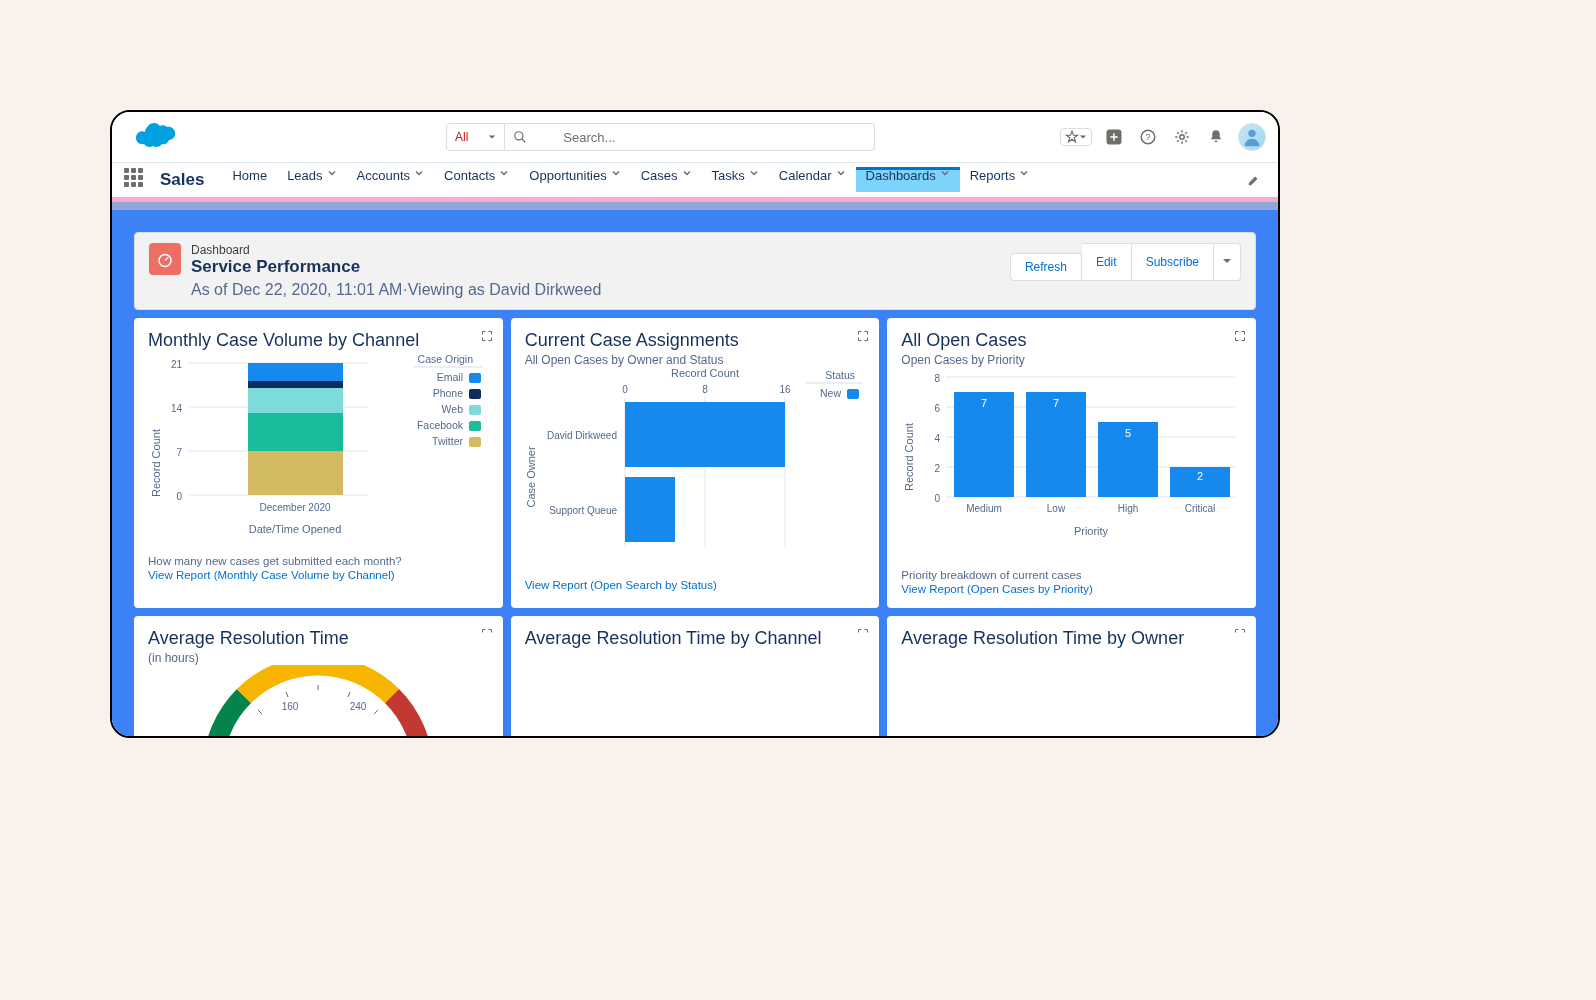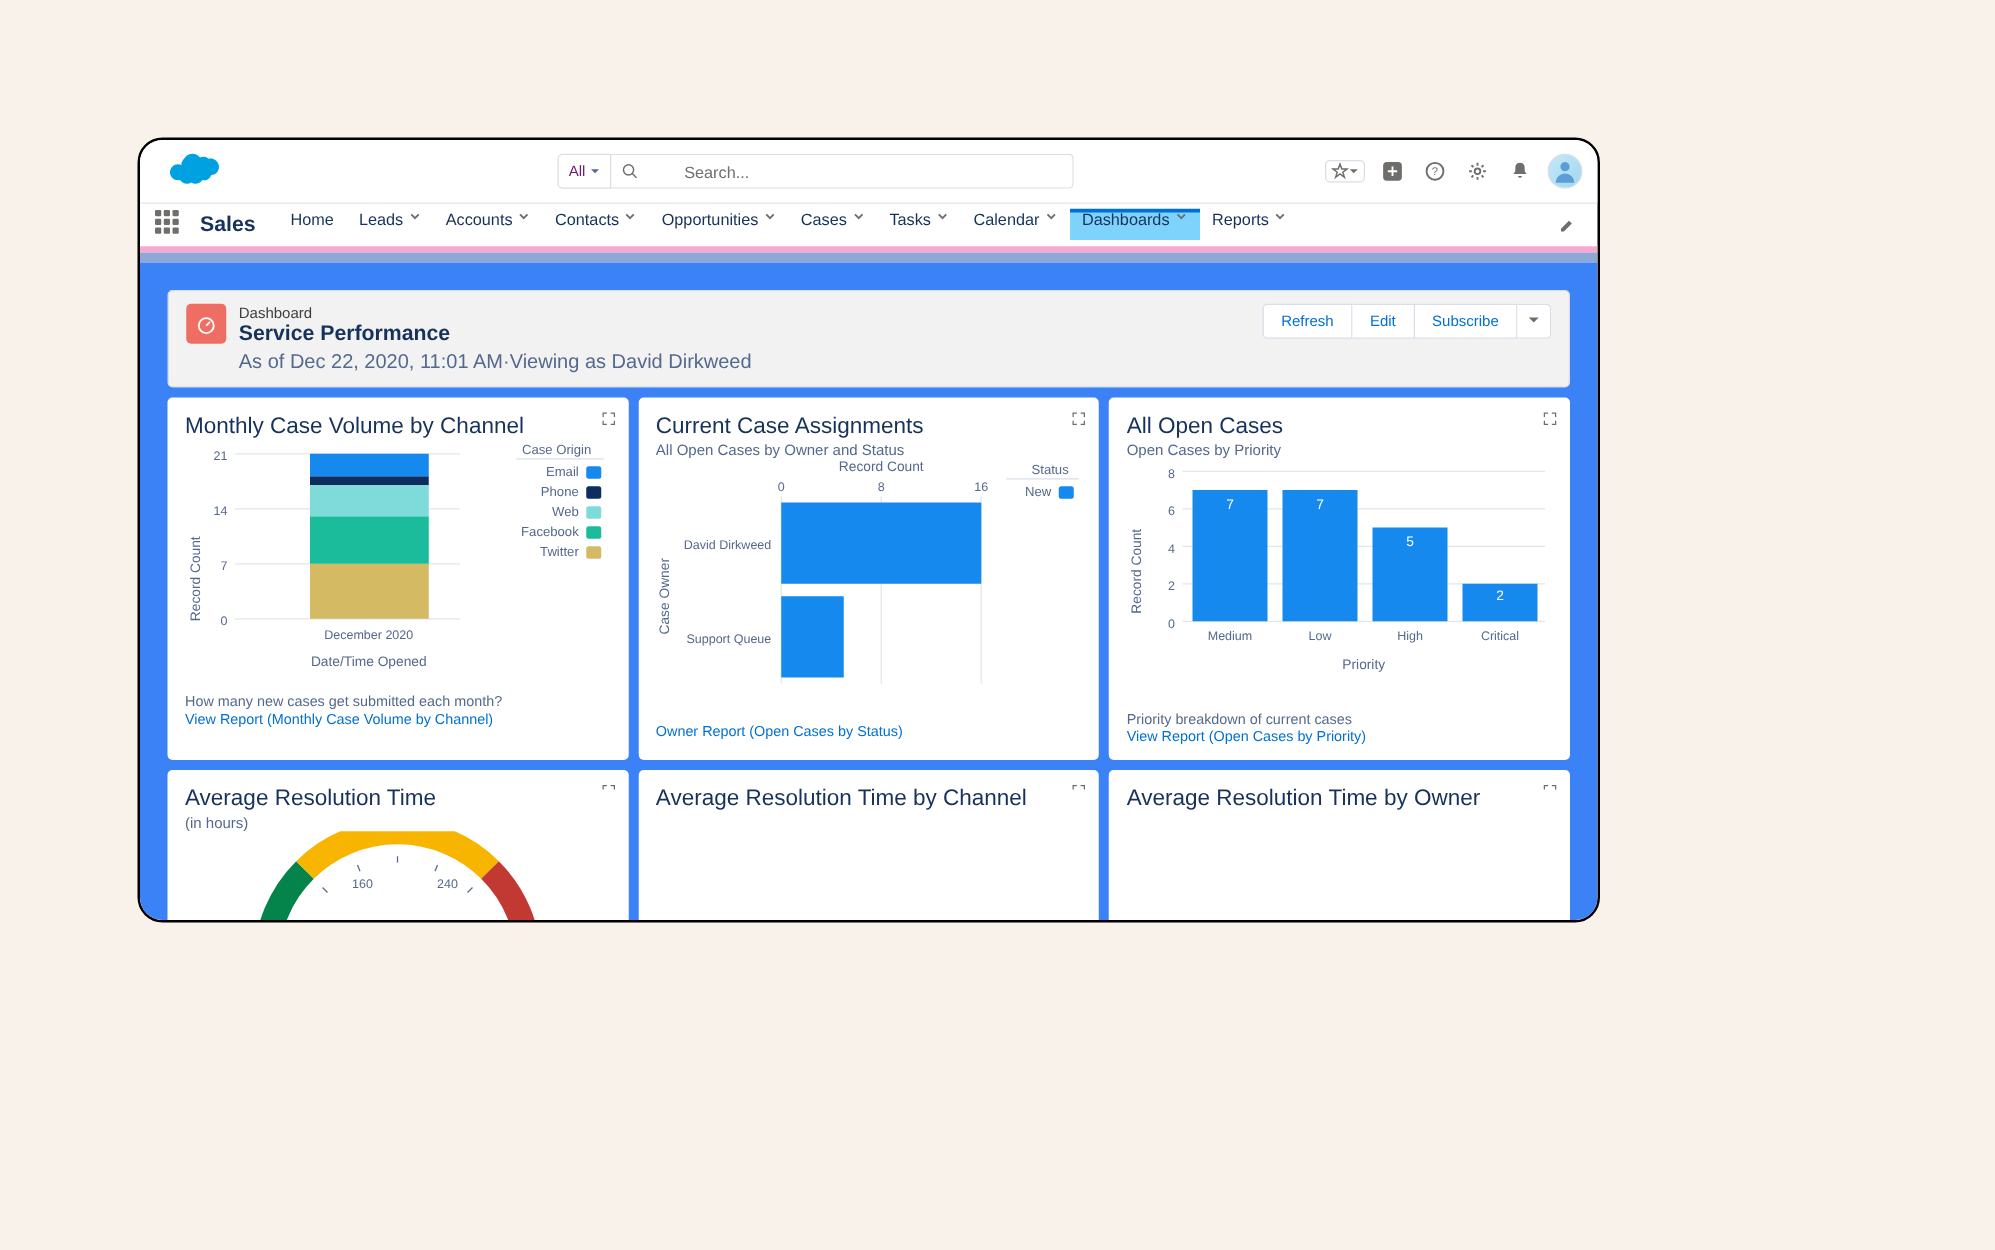--- a/index.html
+++ b/index.html
@@ -3,21 +3,21 @@
 <meta charset="utf-8">
 <style>
   * { box-sizing: border-box; margin: 0; padding: 0; font-family: -apple-system, BlinkMacSystemFont, "Segoe UI", Arial, sans-serif; }
   body { background: #f8f2ea; width: 1596px; height: 1000px; overflow: hidden; padding: 110px; }
   .window { width: 1170px; height: 628px; background: #fff; border: 2px solid #000; border-radius: 20px; overflow: hidden; position: relative; }
   
   
   .topbar { height: 50px; display: flex; align-items: center; padding: 0 12px; background:#fff; }
   .sf-logo { width:48px; height:34px; margin-left:4px; }
   .search-group { margin-left:270px; display:flex; align-items:center; }
-  .search-all { border:1px solid #d8dde6; border-radius:4px 0 0 4px; padding:4px 8px; font-size:12px; color:#701a75; display:flex; align-items:center; gap:4px; height:28px;}
+  .search-all { border:1px solid #d8dde6; border-radius:4px 0 0 4px; padding:4px 8px; font-size:12px; color:#b91c1c; display:flex; align-items:center; gap:20px; height:28px;}
   .search-box { border:1px solid #d8dde6; border-left:none; border-radius:0 4px 4px 0; height:28px; width:370px; display:flex; align-items:center; padding:0 8px; color:#706e6b; font-size:13px;gap:28px;}
   .search-box svg{ margin-right:8px; }
   .top-icons { margin-left:auto; display:flex; align-items:center; gap:10px; }
   .icon-btn { width:24px; height:24px; display:flex; align-items:center; justify-content:center; color:#706e6b; }
   .fav-group{ border:1px solid #d8dde6; border-radius:4px; display:flex; align-items:center; padding:1px 4px;}
   .avatar{ width:28px; height:28px; border-radius:50%; background:linear-gradient(135deg,#c5e8f7,#a0d8ef); border:1px solid #d8dde6; display:flex; align-items:center; justify-content:center;}
   
   
   .navbar { height:40px; border-top:1px solid #e0e5ee; border-bottom:5px solid #f9a8d4; display:flex; align-items:center; padding:0 12px; font-size:13px; }
   .app-launcher{ width:24px; height:24px; display:grid; grid-template-columns:repeat(3,5px); grid-template-rows:repeat(3,5px); gap:2px; margin-right:12px;}
@@ -33,21 +33,21 @@
   
   .content{ background:#3b82f6; padding:22px; height:calc(100% - 98px); overflow:hidden;}
   .dash-header{ background:#f3f2f2; border:1px solid #d8dde6; border-radius:4px; padding:10px 14px; display:flex; align-items:flex-start; margin-bottom:8px;}
   .dash-icon{ width:32px; height:32px; background:#ef6e64; border-radius:4px; display:flex; align-items:center; justify-content:center; margin-right:10px; flex-shrink:0;}
   .dash-meta{ flex:1;}
   .dash-label{ font-size:12px; color:#3e3e3c;}
   .dash-title{ font-size:17px; font-weight:700; color:#16325c;}
   .dash-sub{ font-size:16px; color:#54698d; margin-top:4px;}
   .dash-actions{ display:flex; gap:0;}
   .dash-actions button{ border:1px solid #d8dde6; background:#fff; color:#0070d2; font-size:12px; padding:6px 14px; cursor:pointer;}
-  .dash-actions button:first-child{border-radius:4px 0 0 4px;}
+  .dash-actions button:first-child{border-radius:4px 0 0 4px;margin-top:10px;}
   .dash-actions button:not(:first-child){border-left:none;}
   .dash-actions .more{border-radius:0 4px 4px 0; padding:6px 8px; color:#706e6b;}
   
   .grid{ display:grid; grid-template-columns:repeat(3,1fr); gap:8px;}
   .card{ background:#fff; border-radius:4px; padding:12px 14px; position:relative; min-height:290px;}
   .card.small{ min-height:120px;}
   .card-title{ font-size:18px; font-weight:400; color:#16325c; margin-bottom:2px;}
   .card-sub{ font-size:12px; color:#0070d2;}
   .expand{ position:absolute; top:10px; right:10px; color:#706e6b; cursor:pointer;}
   .card-footer-text{ font-size:11.5px; color:#54698d; margin-top:8px;}
@@ -298,21 +298,21 @@
             <text class="axis-label" x="-8" y="62" text-anchor="end">David Dirkweed</text>
             <text class="axis-label" x="-8" y="137" text-anchor="end">Support Queue</text>
           </g>
           <g transform="translate(290,2)">
             <text class="legend-item" x="40" y="10" text-anchor="end">Status</text>
             <line x1="-10" y1="14" x2="48" y2="14" stroke="#d8dde6"></line>
             <text class="legend-item" x="26" y="28" text-anchor="end">New</text>
               <rect x="32" y="20" width="12" height="10" rx="2" fill="#1589ee"></rect>
           </g>
         </svg>
-        <div class="card-link" style="margin-top:18px">Owner Report (Open Cases by Status)</div>
+        <div class="card-link" style="margin-top:18px">View Report (Open Search by Status)</div>
       </div>
 
       <div class="card">
         <div class="card-title">All Open Cases</div>
         <div class="card-sub" style="color:#54698d">Open Cases by Priority</div>
         <div class="expand"><svg width="12" height="12" viewBox="0 0 24 24">
               <path fill="none" stroke="#706e6b" stroke-width="2" d="M3 9V3h6M21 9V3h-6M3 15v6h6M21 15v6h-6"></path>
             </svg></div>
         <svg width="340" height="190">
           <text class="axis-title" transform="rotate(-90) translate(-90,12)" text-anchor="middle">Record Count</text>

